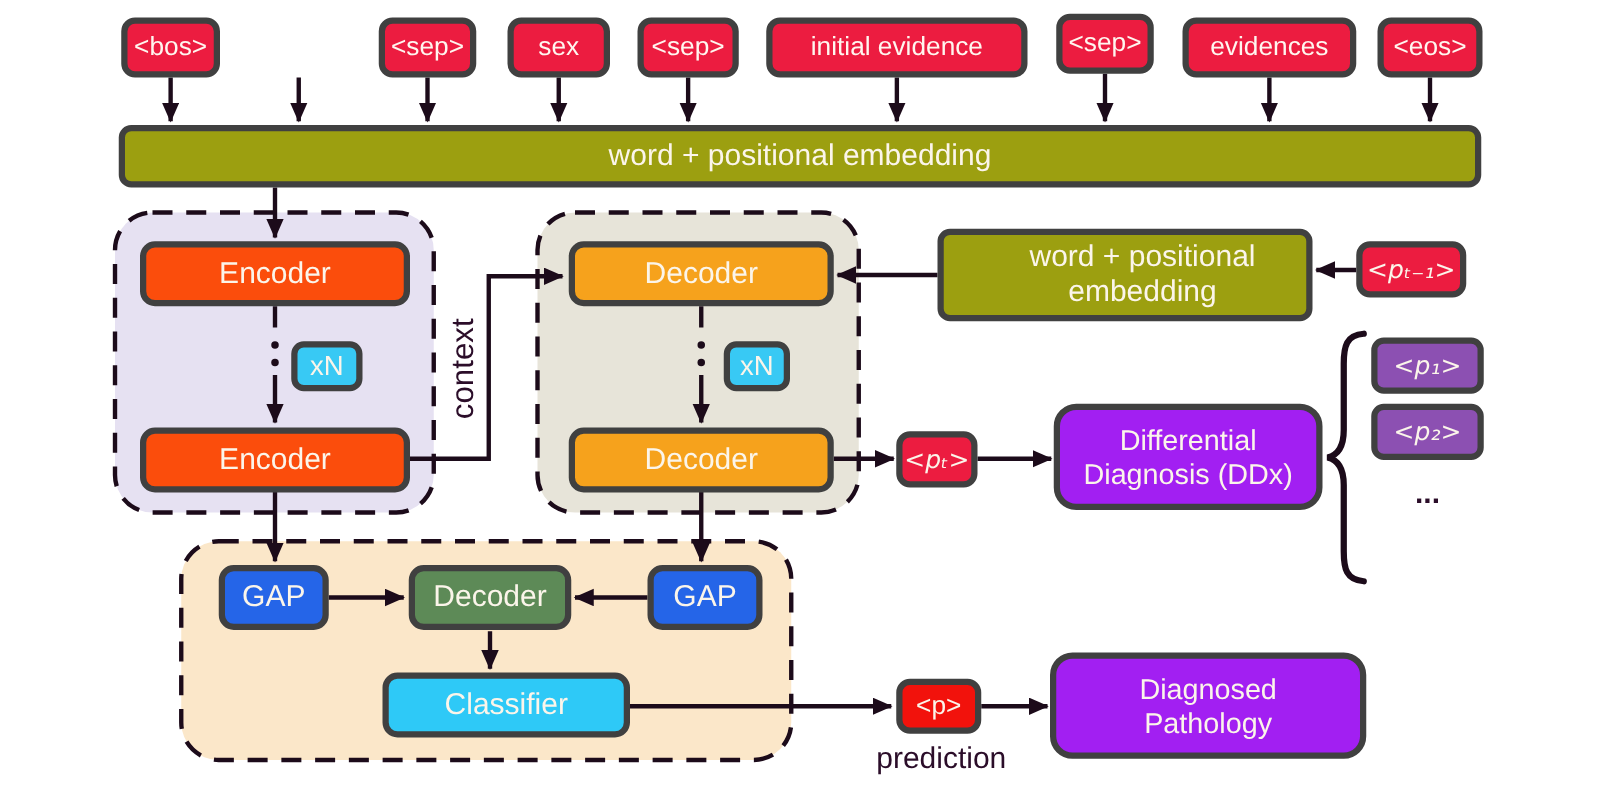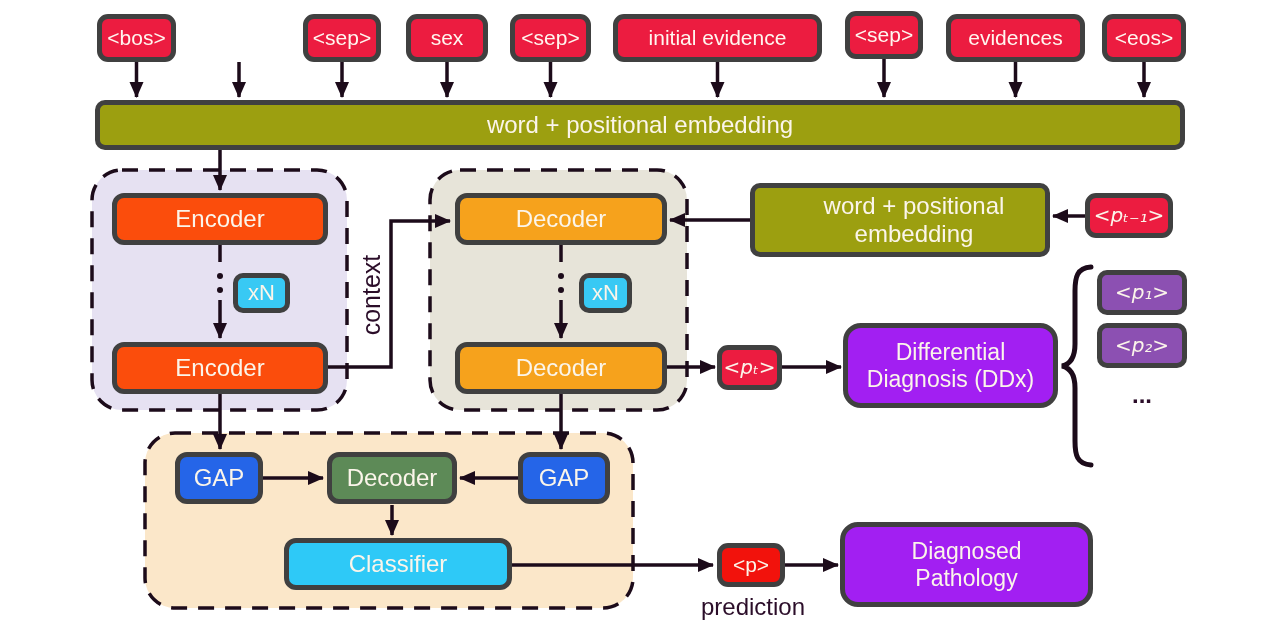--- a/index.html
+++ b/index.html
@@ -115,20 +115,20 @@
   <div class="box redtok math" style="left:717px;top:345px;width:65px;height:45px">&lt;pₜ&gt;</div>
   <div class="box bigpurple" style="left:843px;top:323px;width:215px;height:85px">Differential
 Diagnosis (DDx)</div>
   <div class="box plist math" style="left:1097px;top:270px;width:90px;height:45px">&lt;p₁&gt;</div>
   <div class="box plist math" style="left:1097px;top:323px;width:90px;height:45px">&lt;p₂&gt;</div>
   <div class="flabel hcenter" style="left:1142px;top:381px;font-weight:bold">...</div>
 
   <div class="box gap" style="left:175px;top:452px;width:88px;height:52px">GAP</div>
   <div class="box concat" style="left:327px;top:452px;width:130px;height:52px">Decoder</div>
   <div class="box gap" style="left:518px;top:452px;width:92px;height:52px">GAP</div>
-  <div class="box classifier" style="left:284px;top:538px;width:228px;height:52px">Classifier</div>
+  <div class="box classifier" style="left:306px;top:538px;width:198px;height:52px">Classifier</div>
 
   <div class="box purered" style="left:717px;top:543px;width:68px;height:44px">&lt;p&gt;</div>
   <div class="flabel hcenter" style="left:753px;top:593px">prediction</div>
   <div class="box bigpurple" style="left:840px;top:522px;width:253px;height:85px">Diagnosed
 Pathology</div>
 
 </div>
 
 </body></html>

